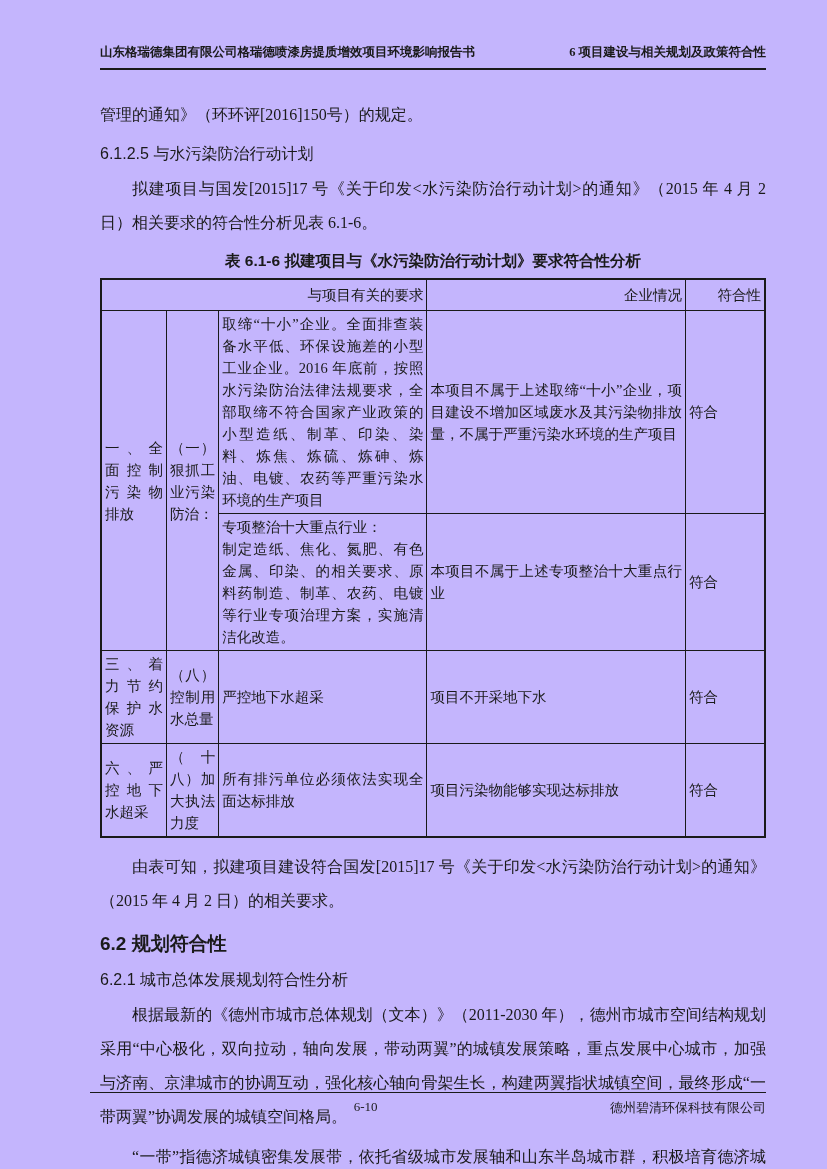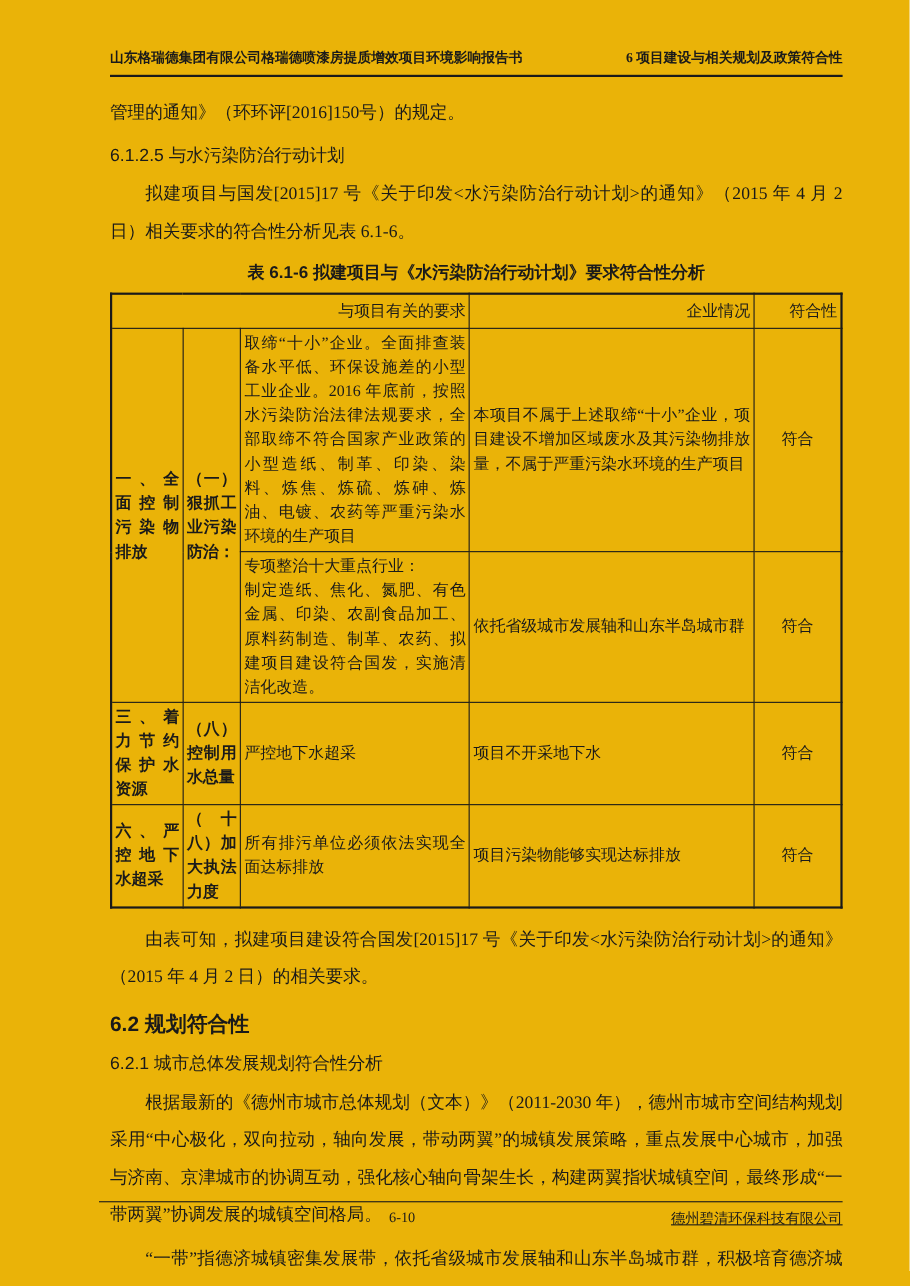--- a/index.html
+++ b/index.html
@@ -1,39 +1,39 @@
 <!DOCTYPE html>
 <html><head>
 <meta charset="utf-8">
 <style>
   html, body { margin: 0; padding: 0; background: #ffffff; }
   .page {
     width: 827px; height: 1169px;
     box-sizing: border-box;
     position: relative;
-    background: #eab308;
+    background: #c4b5fd;
     color: #1a1a1a;
     padding: 44px 61px 0 100px;
     overflow: hidden;
     font-family: "Liberation Serif", "DejaVu Serif", serif;
   }
   .doc-header {
     display: flex; justify-content: space-between; align-items: flex-end;
     font-size: 12.5px; font-weight: bold;
     border-bottom: 2px solid #1a1a1a;
     padding-bottom: 7px;
   }
   .doc-header span { white-space: nowrap; }
   .body-para {
     font-size: 16px; line-height: 34px;
     text-align: justify;
     margin: 6px 0 0 0;
     text-indent: 2em;
   }
-  .no-indent { text-indent: 0; margin-top: 16px; }
+  .no-indent { text-indent: 0; margin-top: 28px; }
   .sub-heading {
     font-family: "Liberation Sans", "DejaVu Sans", sans-serif;
     font-size: 16px; font-weight: normal;
     margin: 10px 0 0 0; line-height: 24px;
   }
   .section-heading {
     font-family: "Liberation Sans", "DejaVu Sans", sans-serif;
     font-size: 19px; font-weight: 600;
     margin: 12px 0 0 0; line-height: 28px;
   }
@@ -52,34 +52,34 @@
   }
   .compliance-table th, .compliance-table td {
     border: 1px solid #1a1a1a;
     padding: 2px 3px;
     vertical-align: middle;
     word-break: break-all;
   }
   .compliance-table th {
     font-weight: normal; text-align: right; height: 26px;
   }
-  td.cat { text-align: justify; font-weight: bold; }
+  td.cat { text-align: justify; }
   td.req, td.ent { text-align: justify; }
-  td.comp { text-align: center; }
+  td.comp { }
   .prewrap { white-space: pre-line; }
   .doc-footer {
     position: absolute;
     left: 90px; right: 61px; top: 1092px;
     border-top: 1.5px solid #1a1a1a;
     padding-top: 6px;
     font-size: 13px;
     height: 30px;
   }
   .doc-footer .page-num { position: absolute; left: 39%; top: 6px; }
-  .doc-footer .company { position: absolute; right: 0; top: 6px; text-decoration: underline; }
+  .doc-footer .company { position: absolute; right: 0; top: 6px; }
 </style>
 </head>
 <body>
 
 <div class="page">
 
   <div class="doc-header">
     <span>山东格瑞德集团有限公司格瑞德喷漆房提质增效项目环境影响报告书</span>
     <span>6 项目建设与相关规划及政策符合性</span>
   </div>
@@ -110,22 +110,22 @@
     <tbody>
       <tr>
         <td rowspan="2" class="cat">一、全面控制污染物排放</td>
         <td rowspan="2" class="cat">（一）狠抓工业污染防治：</td>
         <td class="req">取缔“十小”企业。全面排查装备水平低、环保设施差的小型工业企业。2016 年底前，按照水污染防治法律法规要求，全部取缔不符合国家产业政策的小型造纸、制革、印染、染料、炼焦、炼硫、炼砷、炼油、电镀、农药等严重污染水环境的生产项目</td>
         <td class="ent">本项目不属于上述取缔“十小”企业，项目建设不增加区域废水及其污染物排放量，不属于严重污染水环境的生产项目</td>
         <td class="comp">符合</td>
       </tr>
       <tr>
         <td class="req prewrap">专项整治十大重点行业：
-制定造纸、焦化、氮肥、有色金属、印染、农副食品加工、原料药制造、制革、农药、拟建项目建设符合国发，实施清洁化改造。</td>
-        <td class="ent">依托省级城市发展轴和山东半岛城市群</td>
+制定造纸、焦化、氮肥、有色金属、印染、的相关要求、原料药制造、制革、农药、电镀等行业专项治理方案，实施清洁化改造。</td>
+        <td class="ent">本项目不属于上述专项整治十大重点行业</td>
         <td class="comp">符合</td>
       </tr>
       <tr>
         <td class="cat">三、着力节约保护水资源</td>
         <td class="cat">（八）控制用水总量</td>
         <td class="req">严控地下水超采</td>
         <td class="ent">项目不开采地下水</td>
         <td class="comp">符合</td>
       </tr>
       <tr>

